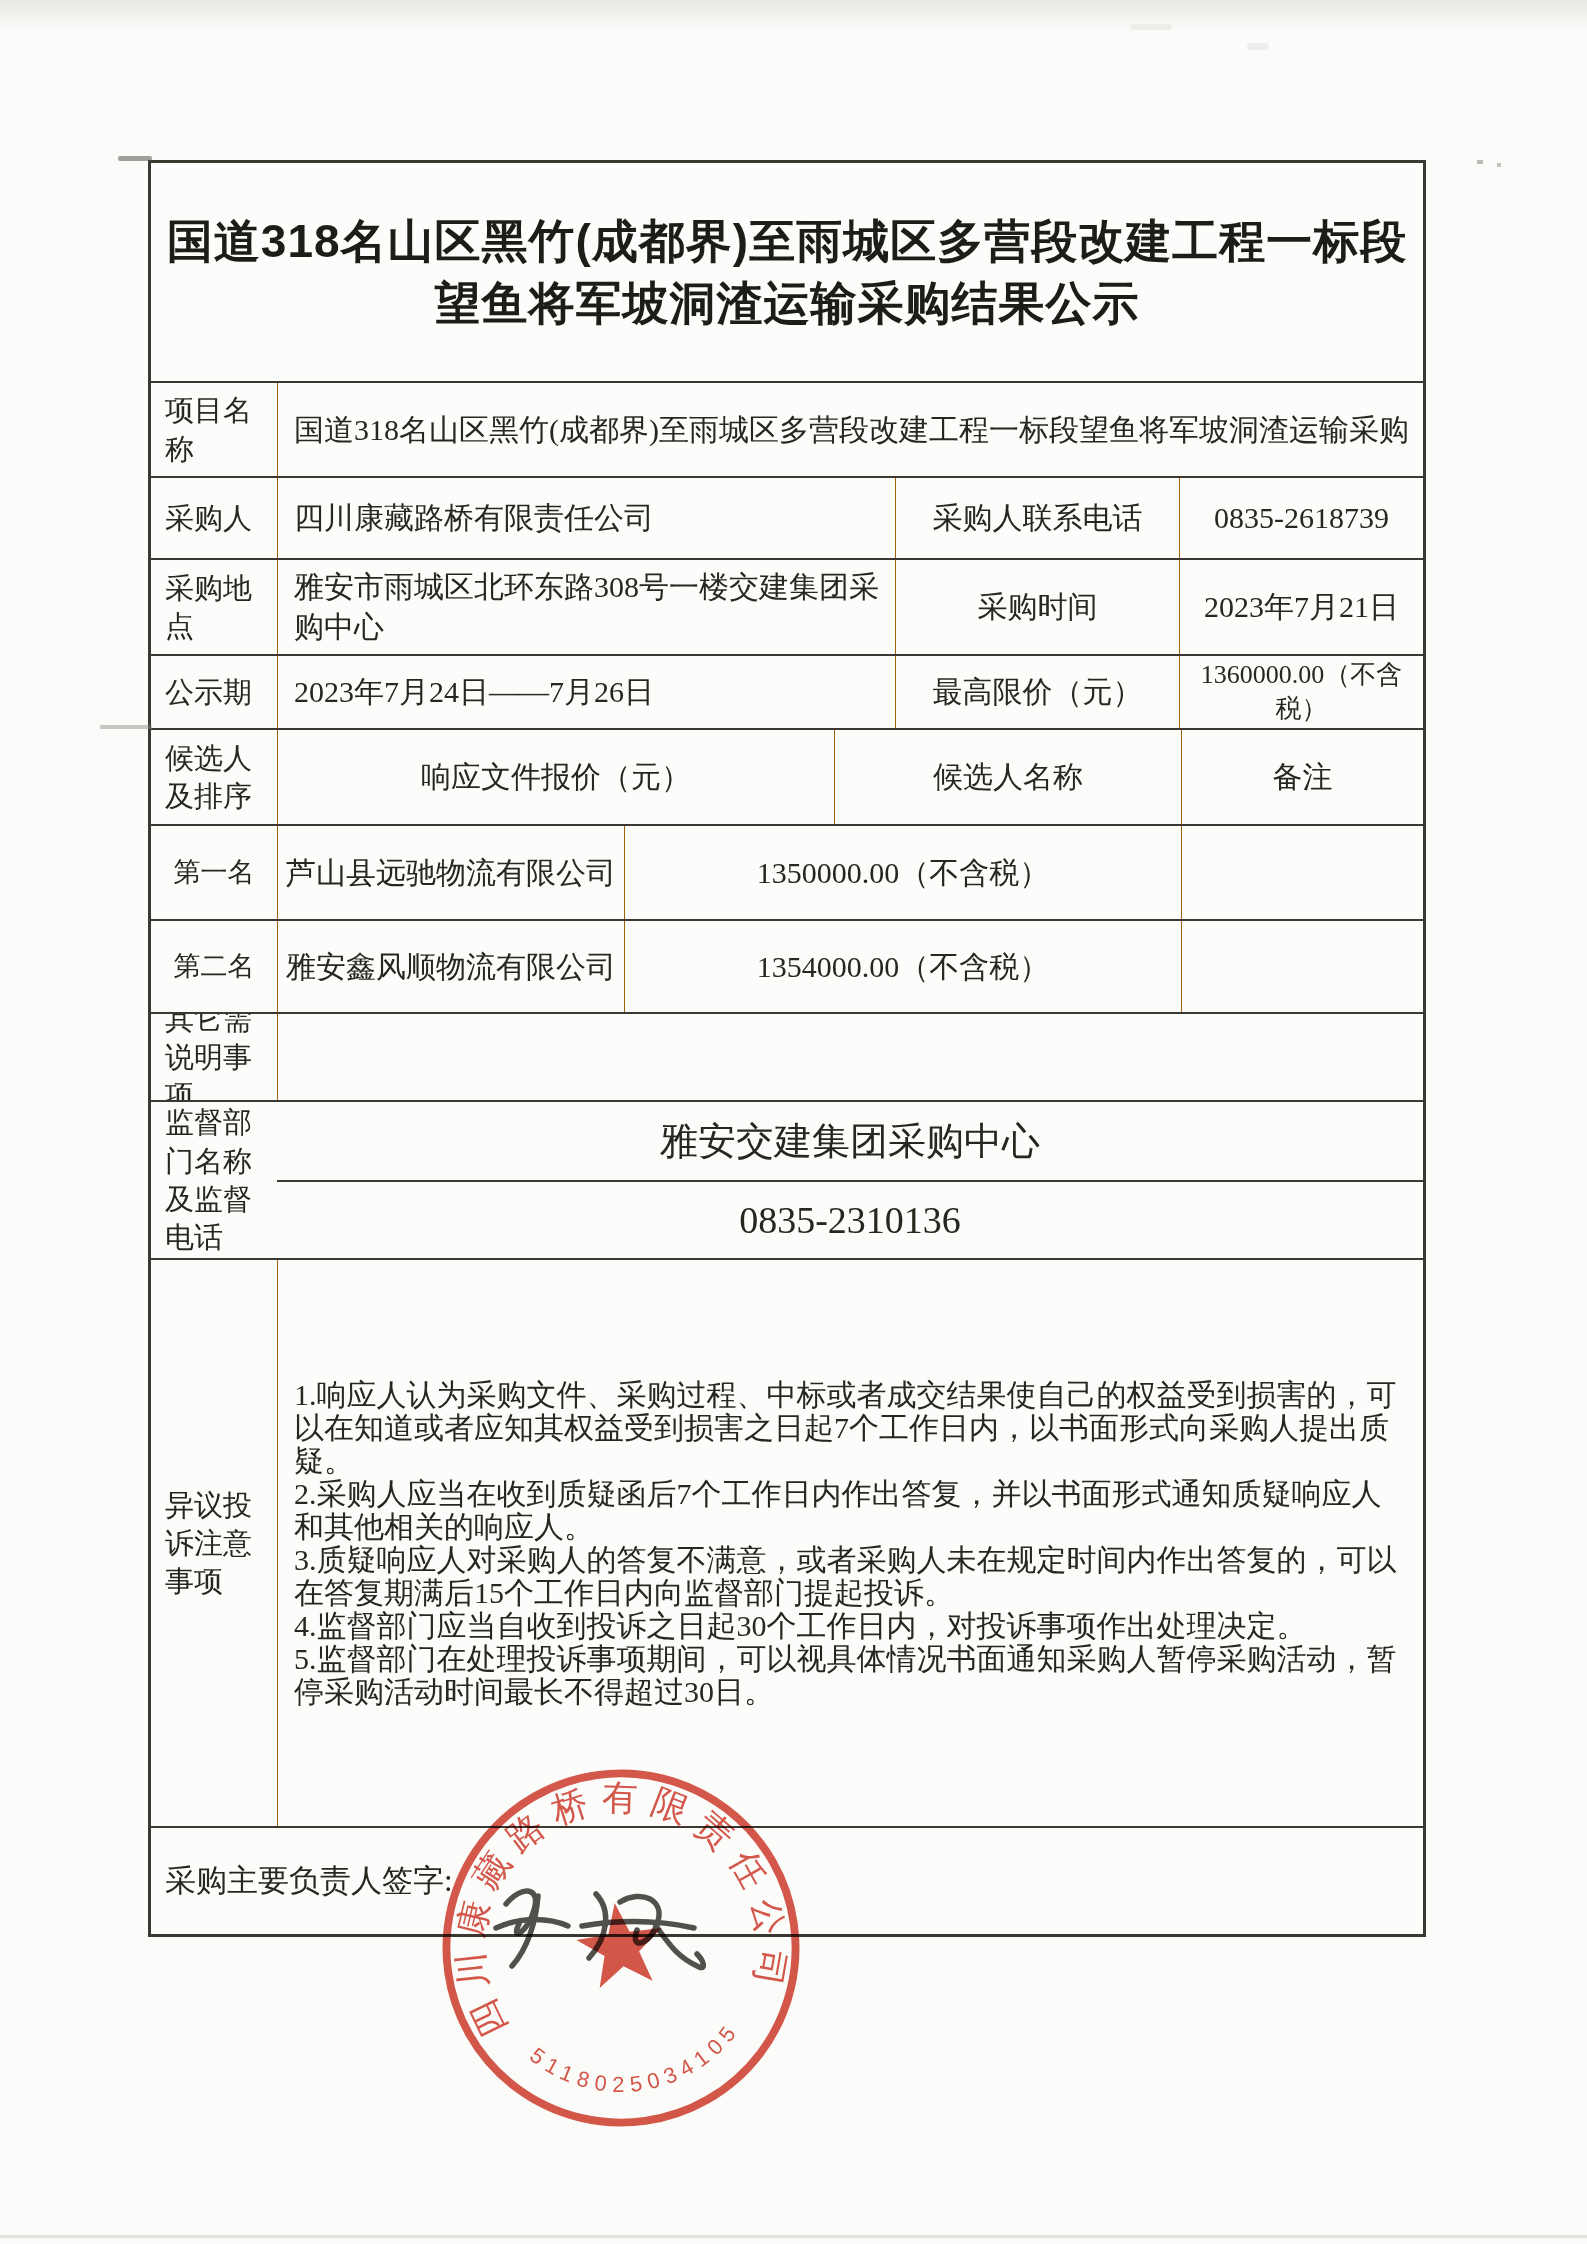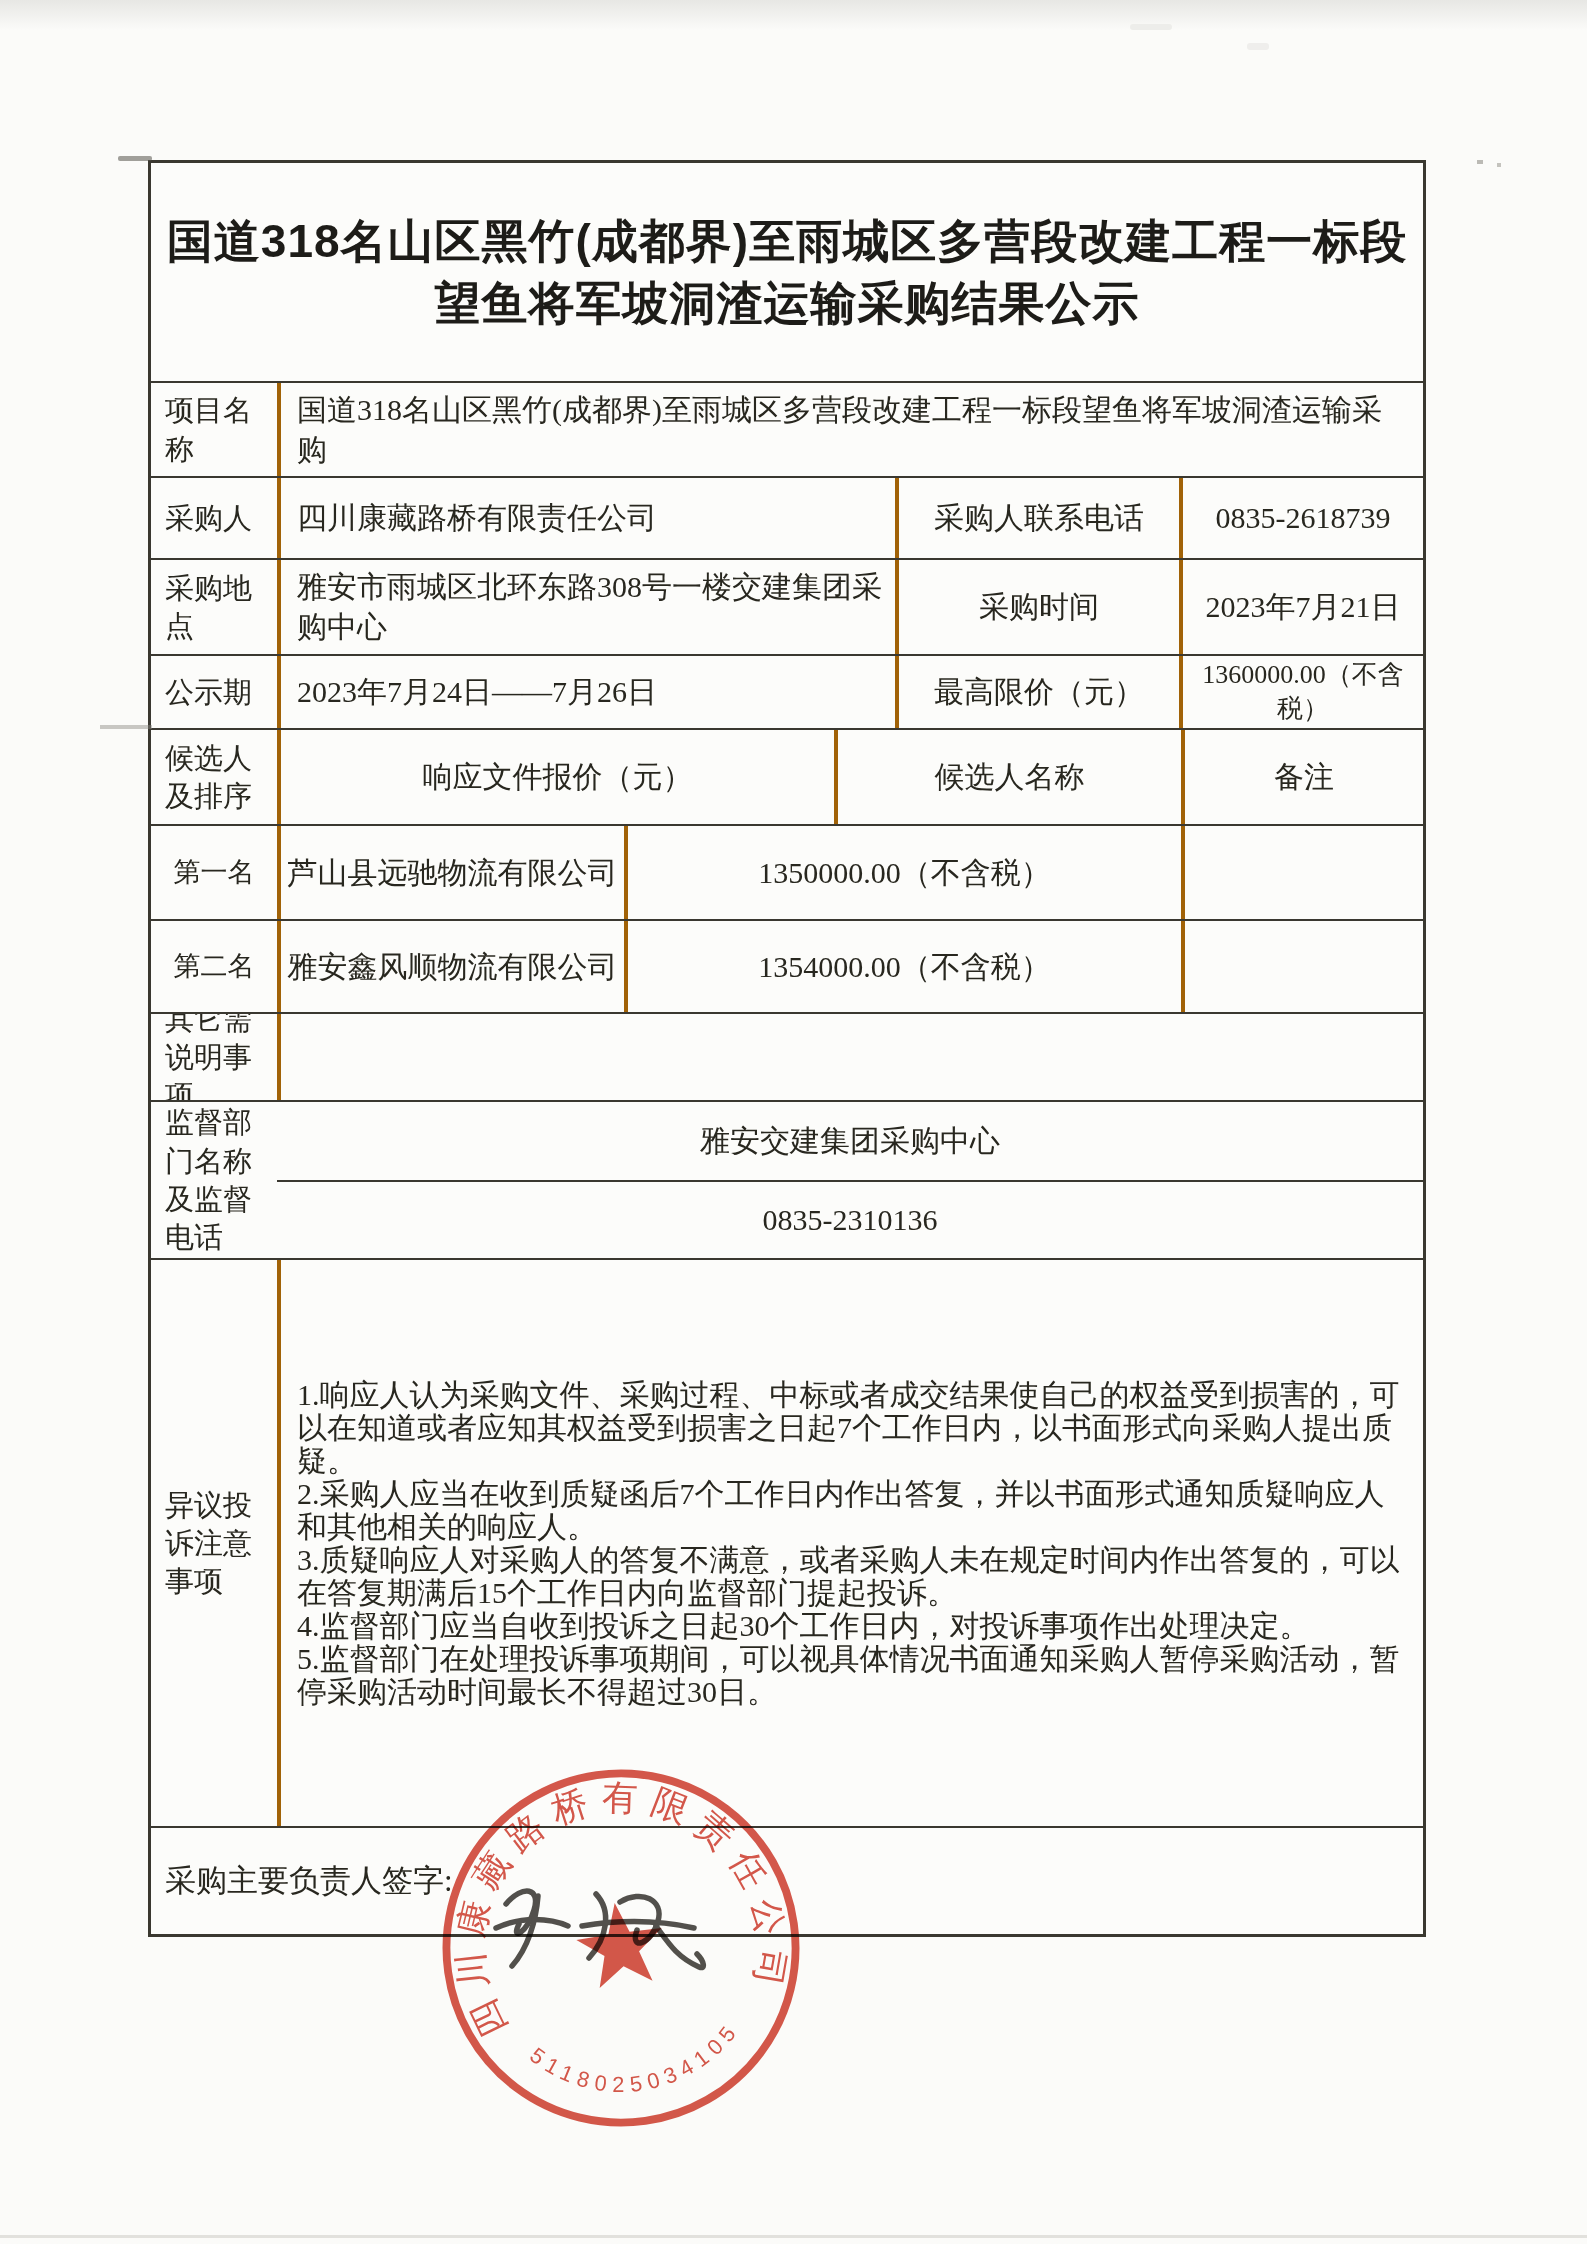--- a/index.html
+++ b/index.html
@@ -20,21 +20,21 @@
 
   
   .doc-table{
     position:absolute;left:148px;top:160px;width:1278px;
     border:3px solid #3a3830;box-sizing:border-box;background:#fcfcfa;
   }
   .tr{display:flex;box-sizing:border-box;border-top:2px solid #3a3830;}
   .tr.first{border-top:none;}
   .td{box-sizing:border-box;display:flex;align-items:center;overflow:hidden;
       font-size:30px;line-height:1.32;}
-  .td + .td{border-left:4px solid #a16207;}
+  .td + .td{border-left:1px solid #a16207;}
 
   .h-title{height:218px;border-radius:17px;}
   .h-r1{height:95px;}  .h-r2{height:82px;}  .h-r3{height:96px;}
   .h-r4{height:74px;}  .h-r5{height:96px;}  .h-r6{height:95px;}
   .h-r7{height:93px;}  .h-r8{height:88px;} .h-r9{height:158px;}
   .h-r10{height:568px;}.h-r11{height:108px;}
 
   .w-lab{flex:0 0 126px;}
   .w-v1{flex:0 0 618px;}
   .w-l2{flex:0 0 284px;}
@@ -49,21 +49,21 @@
     padding:0 10px;letter-spacing:1px;
   }
   .lab{padding:6px 12px 6px 14px;font-size:29px;}
   .lab-rank{justify-content:center;font-size:27px;padding:4px;}
   .val-left{padding:6px 12px 6px 16px;text-align:left;}
   .val-center{justify-content:center;text-align:center;padding:4px 6px;}
   .val-small{font-size:26px;}
 
   .sup-col{flex:1 1 auto;display:flex;flex-direction:column;}
   .sup-cell{flex:0 0 78px;display:flex;align-items:center;justify-content:center;
-            font-size:30px;box-sizing:border-box;}
+            font-size:38px;box-sizing:border-box;}
   .sup-cell.bottom{flex:1 1 auto;border-top:2px solid #3a3830;}
 
   .objection-body{
     flex:1;display:flex;flex-direction:column;justify-content:center;
     padding:14px 16px;font-size:30px;line-height:33px;text-align:left;
   }
   .objection-body div{margin:0;}
 
   .sig-cell{flex:1;padding-left:14px;font-size:31px;}
 

